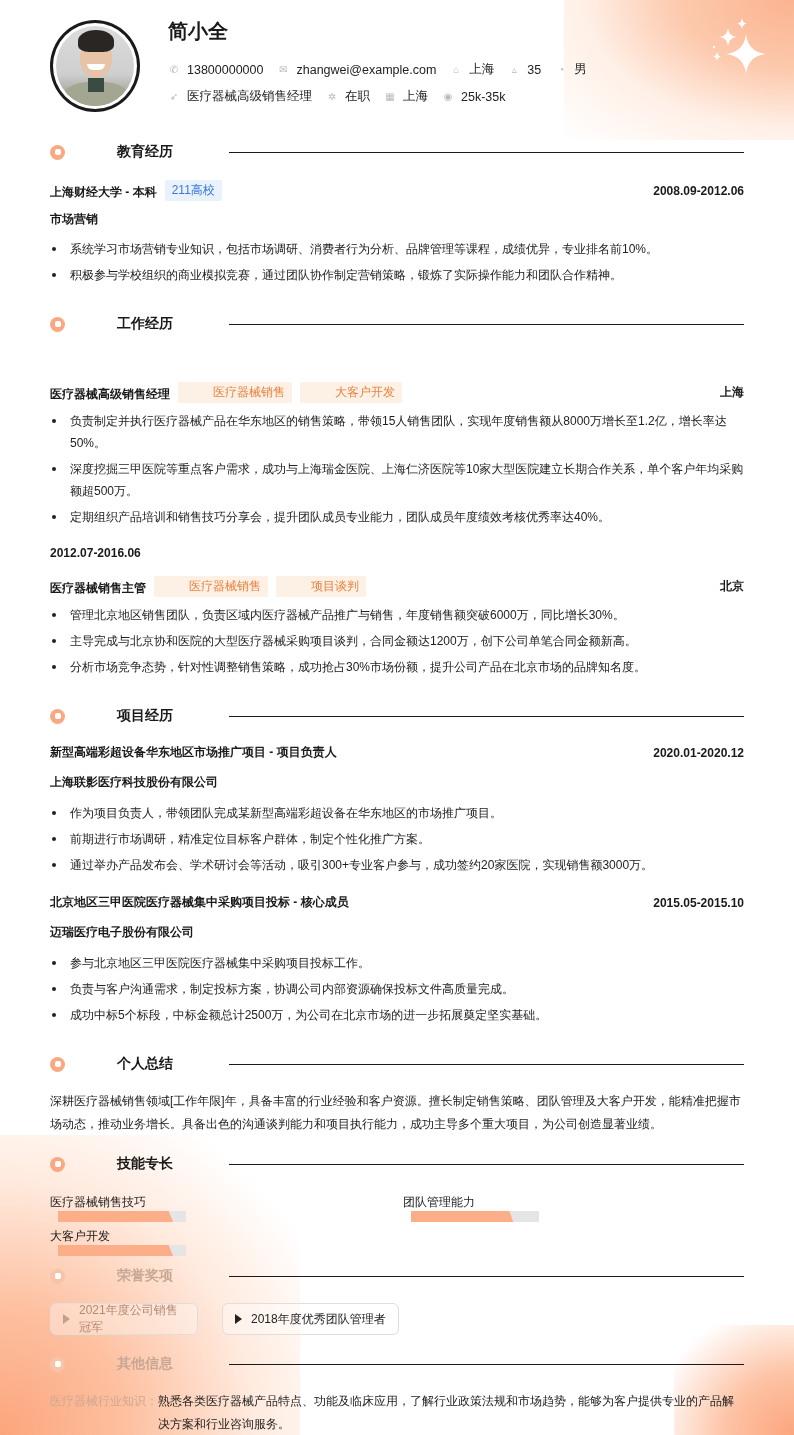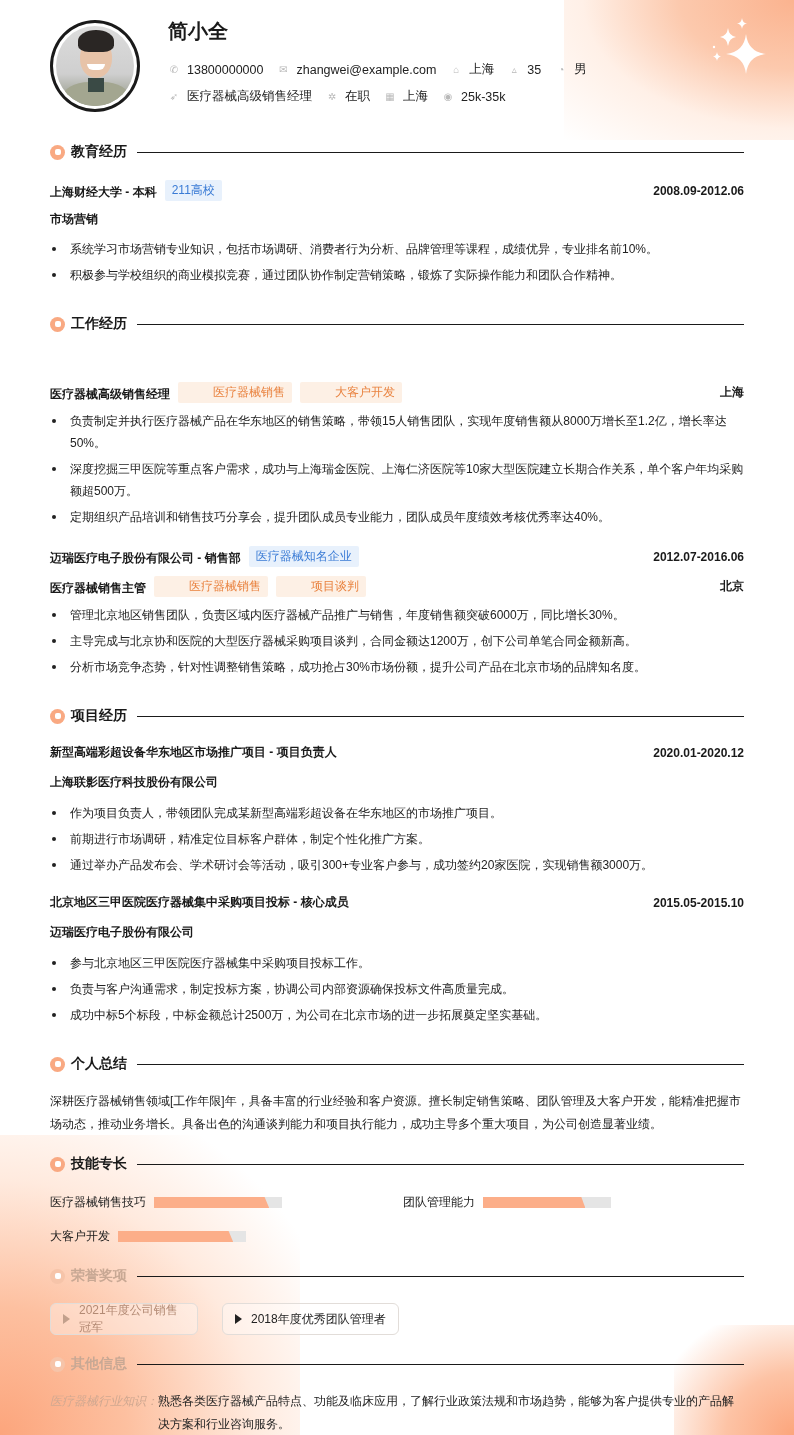--- a/index.html
+++ b/index.html
@@ -21,47 +21,47 @@
   .avatar-neck { position: absolute; left: 32px; top: 52px; width: 16px; height: 14px; background: #3a4a45; }
   .name { position: absolute; left: 168px; top: 18px; font-size: 20px; font-weight: bold; color: #1a1a1a; }
   .info-row { position: absolute; left: 168px; display: flex; align-items: center; font-size: 12.5px; color: #222; }
   .info-row.r1 { top: 61px; }
   .info-row.r2 { top: 88px; }
   .info-item { display: flex; align-items: center; margin-right: 14px; }
   .info-icon { width: 12px; height: 12px; margin-right: 7px; color: #b8b8b8; display: inline-flex; align-items: center; justify-content: center; font-size: 10px; }
 
   
   .section { position: absolute; left: 50px; right: 50px; }
-  .sec-title { display: flex; align-items: center; height: 20px; }
+  .sec-title { display: flex; align-items: center; height: 20px; gap: 46px; }
   .sec-icon { width: 15px; height: 15px; border-radius: 50%; background: #f9a982; margin-right: 6px; display: inline-flex; align-items: center; justify-content: center; }
   .sec-icon i { display: block; width: 6px; height: 6px; background: #fff; border-radius: 2px; }
   .sec-label { font-size: 14px; font-weight: bold; color: #1a1a1a; margin-right: 10px; white-space: nowrap; }
   .sec-line { flex: 1; height: 1px; background: #1a1a1a; }
   .faded .sec-label { color: #c8a894; }
   .faded .sec-icon { background: #f6c4a9; }
 
   .row { position: absolute; left: 0; right: 0; display: flex; align-items: center; justify-content: space-between; font-size: 12px; }
   .bold { font-weight: bold; color: #1a1a1a; }
   .left { display: flex; align-items: flex-end; }
   .tag { font-size: 12px; padding: 2px 7px; border-radius: 2px; margin-left: 8px; font-weight: normal; }
   .tag.blue { color: #3a7bd5; background: #e8f1fc; }
   .tag.orange { color: #e9823f; background: #fdf0e5; padding-left: 35px; }
   .bullet { position: absolute; left: 0; right: 0; font-size: 12px; line-height: 22px; padding-left: 20px; color: #222; }
   .bullet::before { content: ""; position: absolute; left: 2px; top: 9px; width: 4px; height: 4px; border-radius: 50%; background: #222; }
   .para { position: absolute; left: 0; right: 0; font-size: 12px; line-height: 23px; color: #222; }
 
-  .skill { position: absolute; display: flex; align-items: center; font-size: 12px; color: #1a1a1a; }
+  .skill { position: absolute; display: flex; align-items: flex-start; font-size: 12px; color: #1a1a1a; flex-direction: column; }
   .bar { height: 11px; background: #e5e5e5; margin-left: 8px; position: relative; }
   .bar-fill { position: absolute; left: 0; top: 0; height: 100%; background: #fcae89; clip-path: polygon(0 0, 96% 0, 100% 100%, 0 100%); }
 
   .award { position: absolute; top: 0; height: 32px; border: 1px solid #e2ddd9; border-radius: 6px; display: flex; align-items: center; padding: 0 12px; font-size: 12px; background: rgba(255,255,255,0.35); }
   .award .tri { width: 0; height: 0; border-left: 7px solid #222; border-top: 5px solid transparent; border-bottom: 5px solid transparent; margin-right: 9px; }
   .award.faded { color: #b38a74; }
   .award.faded .tri { border-left-color: #c2a08c; }
-  .other-label { color: #d0a891; font-style: italic; }
+  .other-label { color: #d0a891; }
 </style>
 </head>
 <body>
 
 <div class="bg-tr"></div>
 <div class="bg-bl"></div>
 <div class="bg-br"></div>
 <svg class="sparkle" viewBox="0 0 64 70">
   <path d="M36 20 Q38 38 56 40 Q38 42 36 60 Q34 42 16 40 Q34 38 36 20Z" fill="#fff"></path>
   <path d="M18 14 Q19 22 26 23 Q19 24 18 32 Q17 24 10 23 Q17 22 18 14Z" fill="#fff"></path>
@@ -159,24 +159,20 @@
         <span class="tag orange">医疗器械销售</span>
         <span class="tag orange">大客户开发</span>
       </div>
     <span class="bold">上海</span>
   </div>
   <div class="bullet" style="top:96px;"><span>负责制定并执行医疗器械产品在华东地区的销售策略，带领15人销售团队，实现年度销售额从8000万增长至1.2亿，增长率达50%。</span></div>
   <div class="bullet" style="top:144px;"><span>深度挖掘三甲医院等重点客户需求，成功与上海瑞金医院、上海仁济医院等10家大型医院建立长期合作关系，单个客户年均采购额超500万。</span></div>
   <div class="bullet" style="top:192px;">定期组织产品培训和销售技巧分享会，提升团队成员专业能力，团队成员年度绩效考核优秀率达40%。</div>
 
   <div class="row" style="top:232px;">
-    <div class="left">
-        <span class="bold">迈瑞医疗电子股份有限公司 - 销售部</span>
-        <span class="tag blue">医疗器械知名企业</span>
-      </div>
     <span class="bold">2012.07-2016.06</span>
   </div>
   <div class="row" style="top:262px;">
     <div class="left">
         <span class="bold">医疗器械销售主管</span>
         <span class="tag orange">医疗器械销售</span>
         <span class="tag orange">项目谈判</span>
       </div>
     <span class="bold">北京</span>
   </div>

